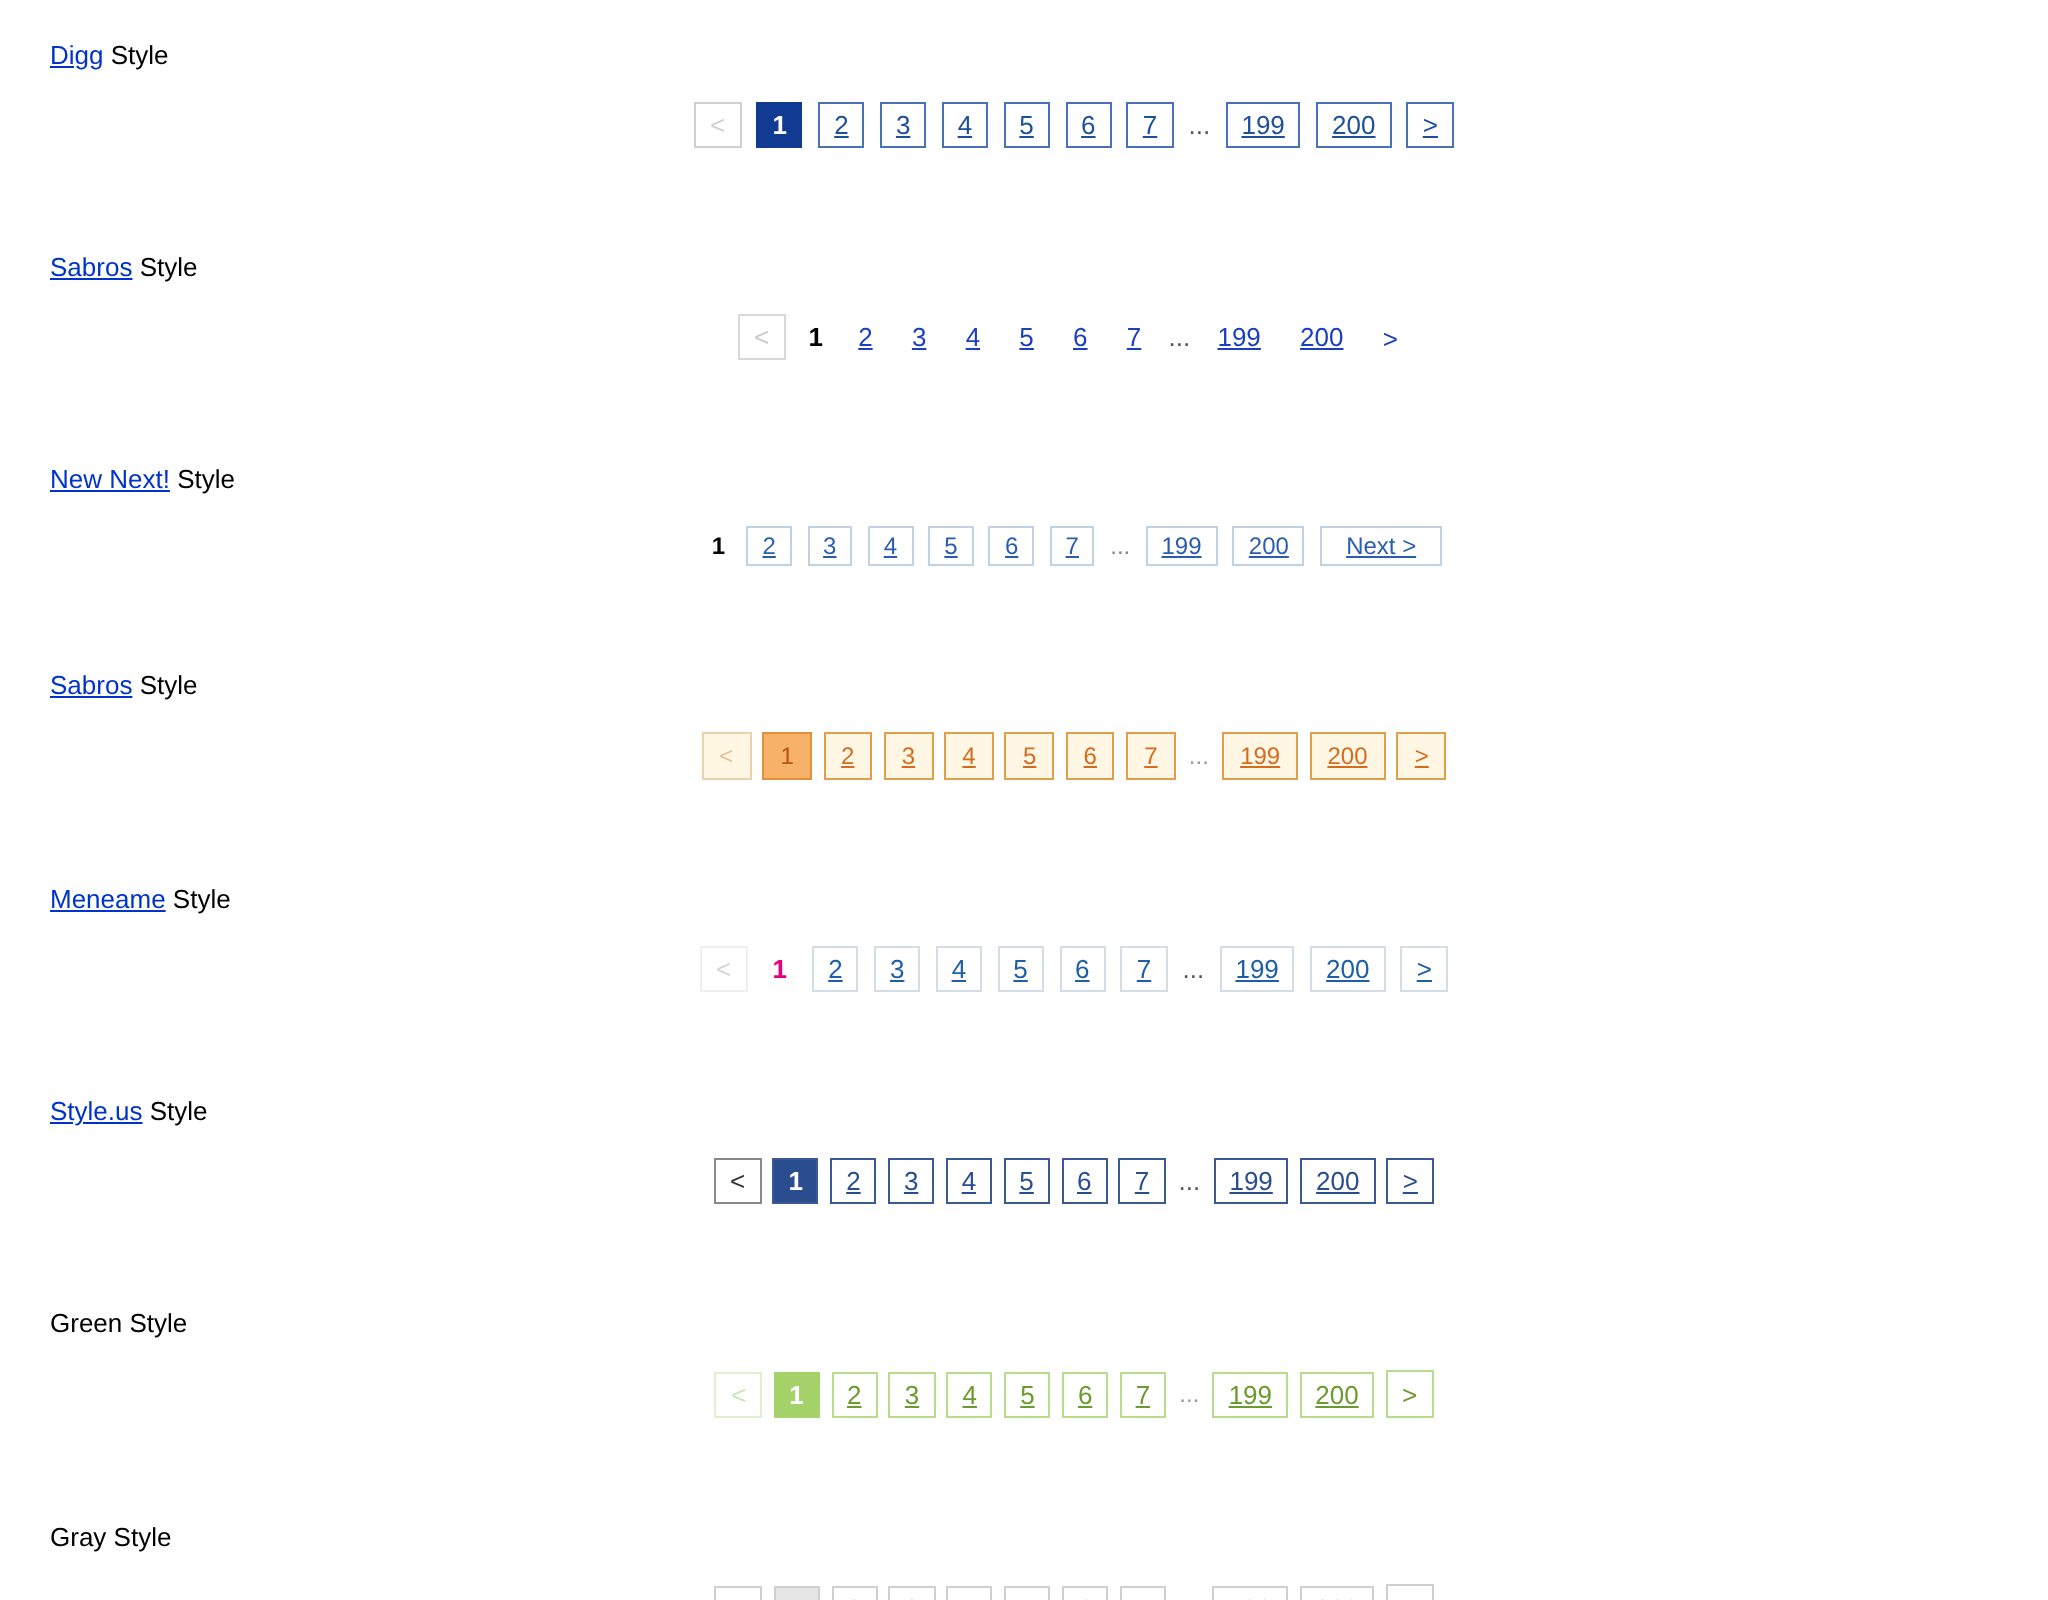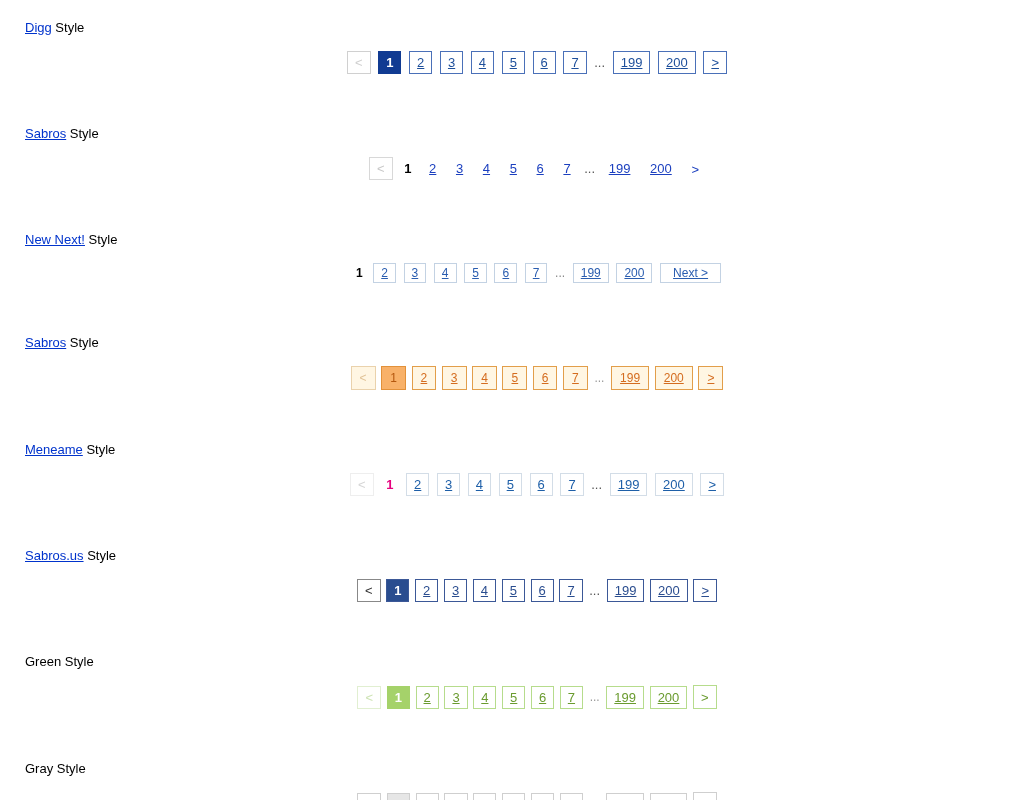--- a/index.html
+++ b/index.html
@@ -155,21 +155,21 @@
     <a href="#">7</a>
     <span class="dots">...</span>
     <a href="#">199</a>
     <a href="#">200</a>
     <a href="#">&gt;</a>
   </div>
 </div>
 
 <div class="section">
   <div class="title">
-    <a href="#">Sabros.us</a><span> Style</span>
+    <a href="#">Style.us</a><span> Style</span>
   </div>
   <div class="pager sabros">
     <span class="dis">&lt;</span>
     <span class="cur">1</span>
     <a href="#">2</a>
     <a href="#">3</a>
     <a href="#">4</a>
     <a href="#">5</a>
     <a href="#">6</a>
     <a href="#">7</a>

